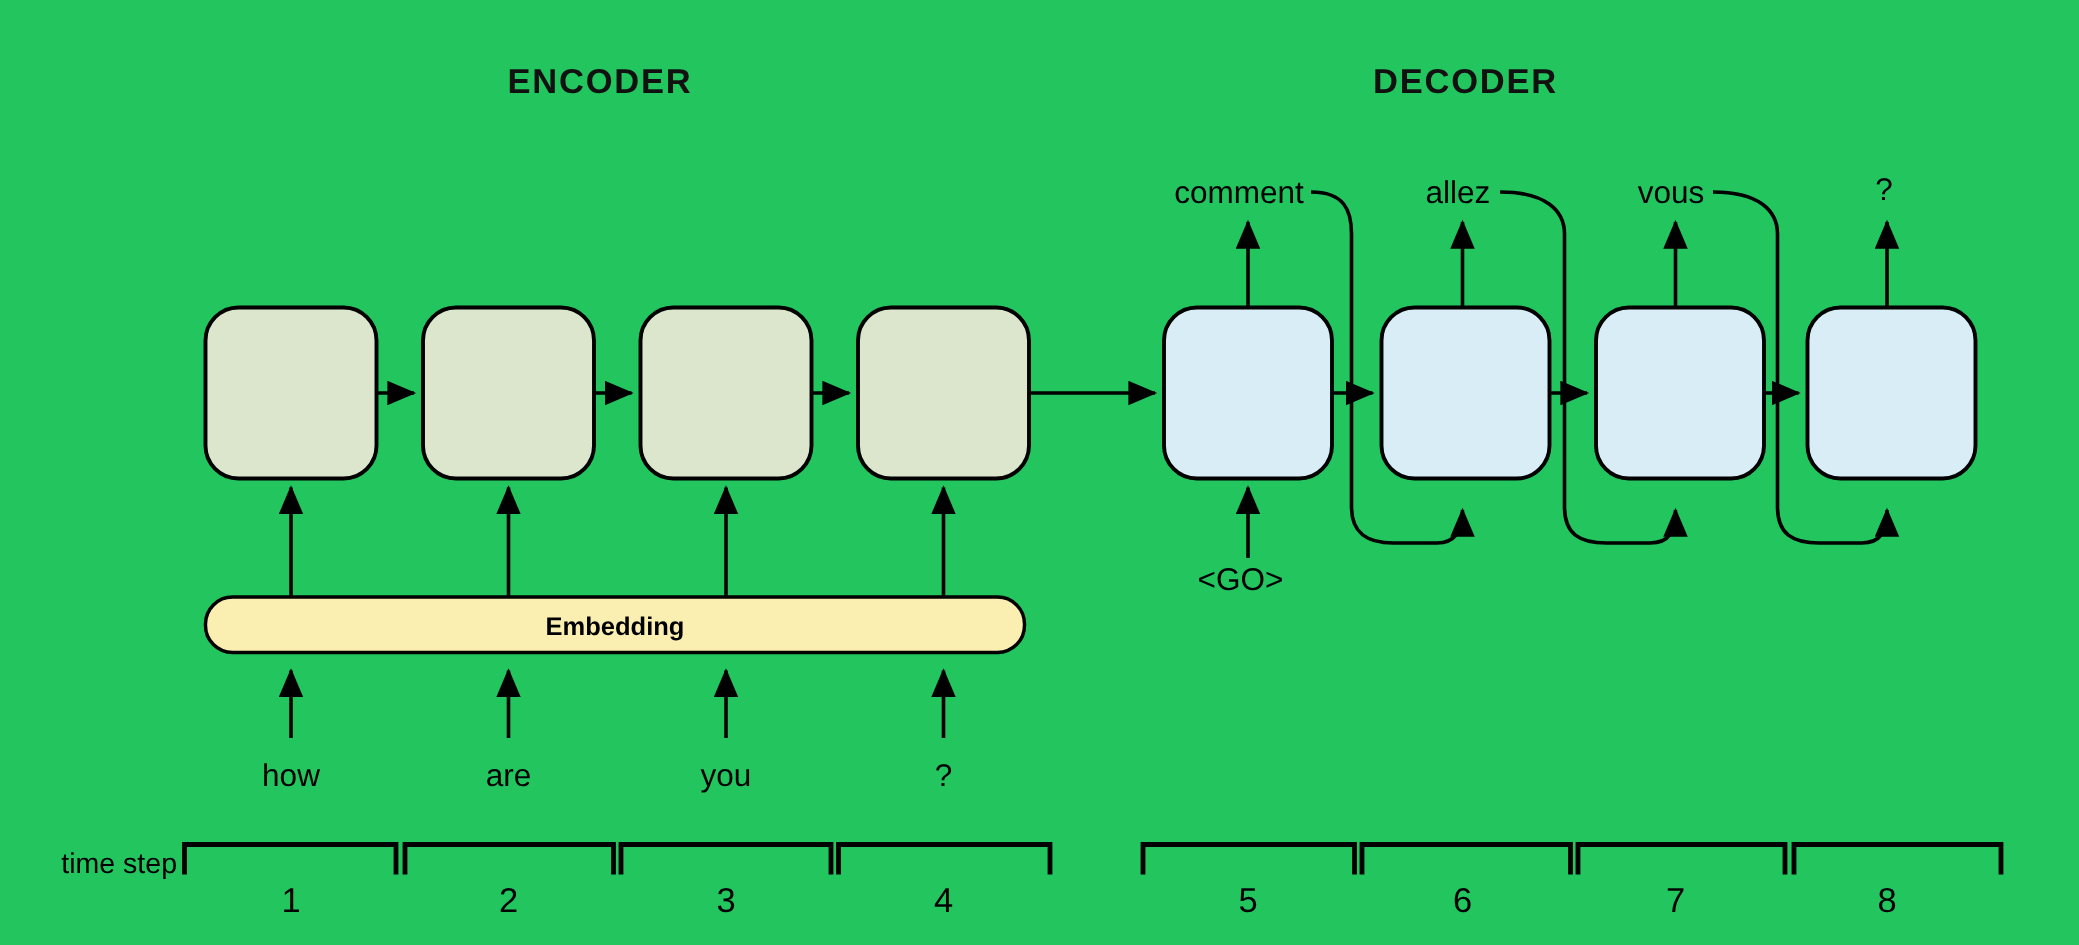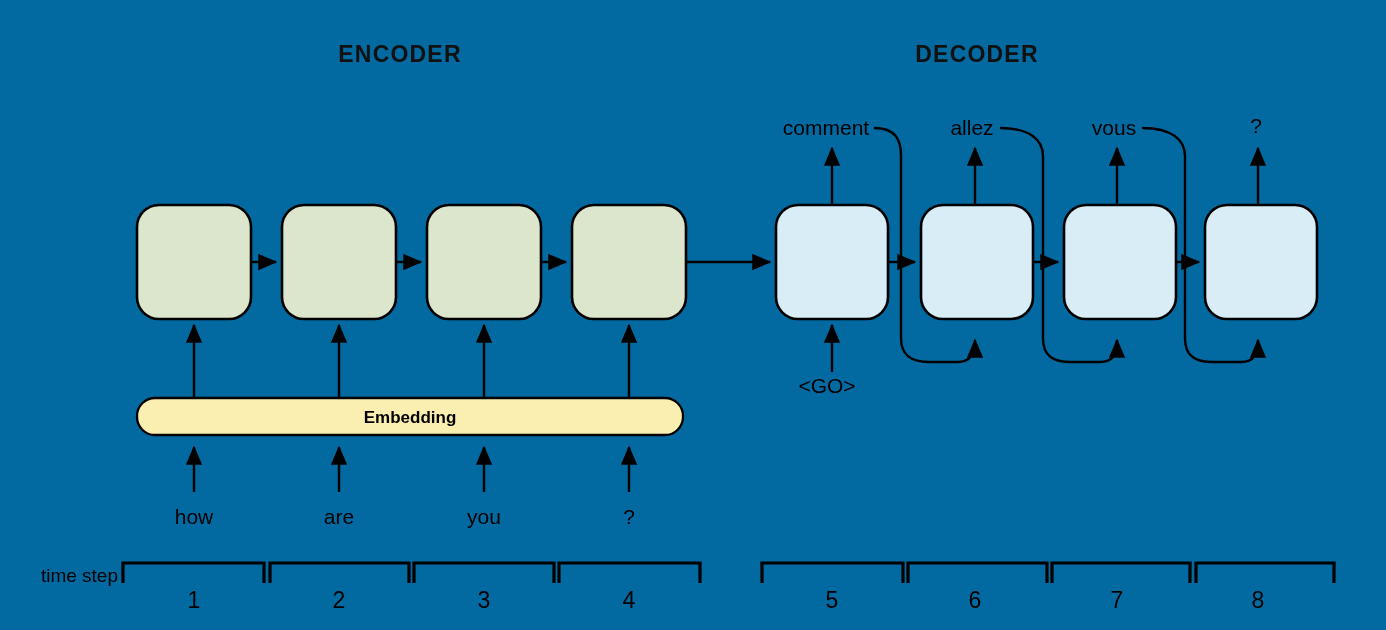--- a/index.html
+++ b/index.html
@@ -4,21 +4,21 @@
 <style>
   html, body {
     margin: 0;
     padding: 0;
     background: #ffffff;
   }
   #stage {
     position: relative;
     width: 1386px;
     height: 630px;
-    background: #0369a1;
+    background: #22c55e;
     overflow: hidden;
     font-family: "Liberation Sans", sans-serif;
   }
   #diagram-svg {
     position: absolute;
     left: 0;
     top: 0;
     width: 1386px;
     height: 630px;
   }

